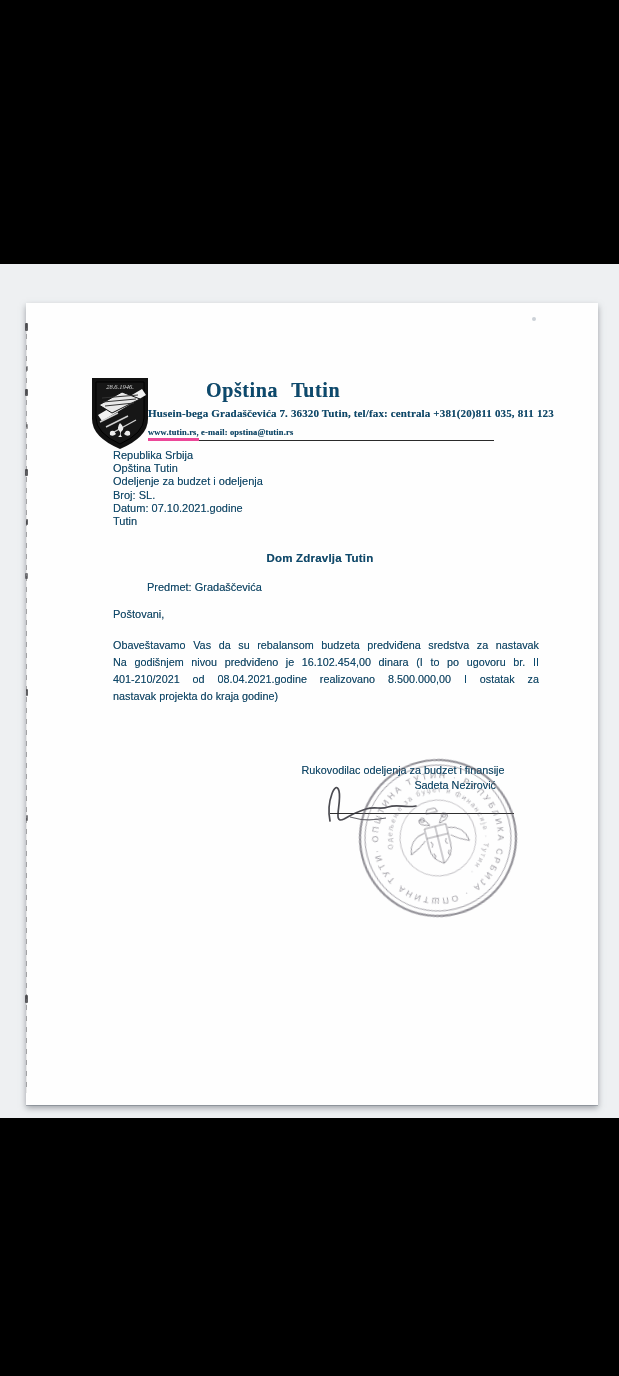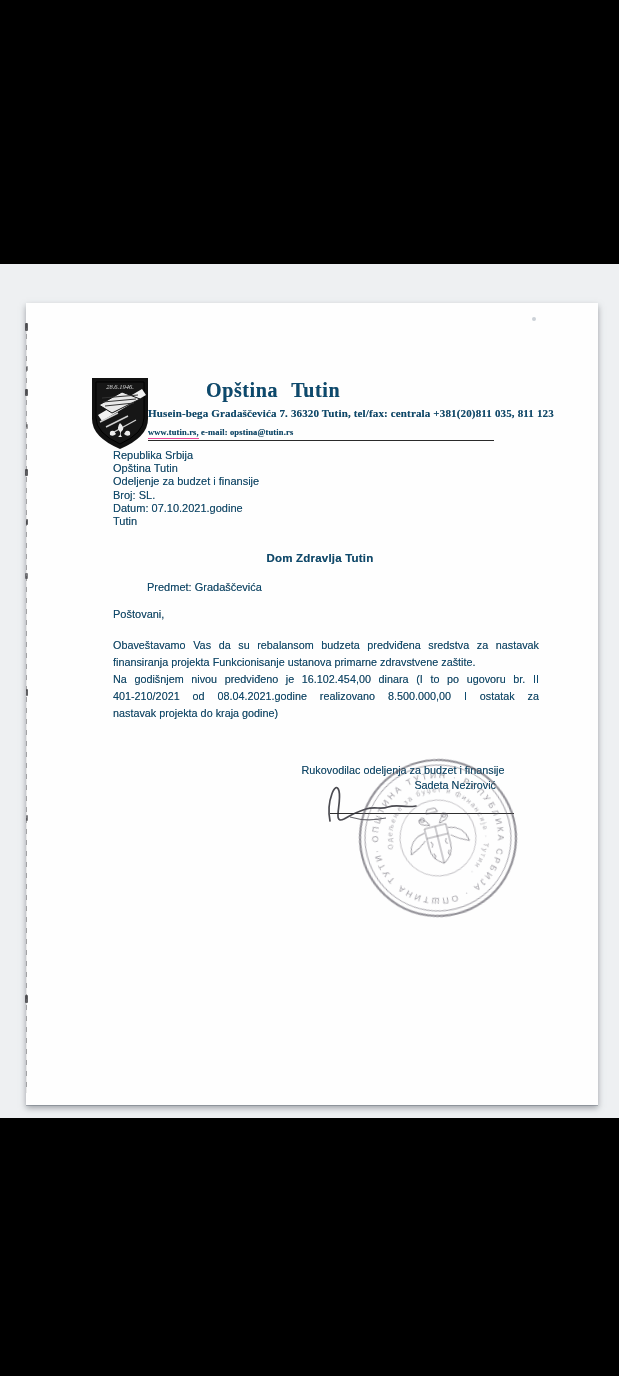--- a/index.html
+++ b/index.html
@@ -43,21 +43,21 @@
     position:absolute;left:122px;top:104px;width:346px;
     font-family:"Liberation Serif",serif;font-weight:600;font-size:11px;
     letter-spacing:.15px;white-space:nowrap;
     border-bottom:1.2px solid #2a2a2a;padding-bottom:21px;
   }
   .lh-web{
     position:absolute;left:122px;top:124px;width:300px;
     font-family:"Liberation Serif",serif;font-weight:600;font-size:8.5px;
     letter-spacing:.15px;white-space:nowrap;
   }
-  .lh-web .u{border-bottom:1px solid #ec4899;padding-bottom:.5px;}
+  .lh-web .u{border-bottom:3px solid #ec4899;padding-bottom:.5px;}
 
   
   .meta{position:absolute;left:87px;top:146px;font-size:11px;line-height:13.2px;}
 
   
   .recipient{position:absolute;left:8px;top:249px;width:572px;text-align:center;
     font-size:11.5px;font-weight:700;letter-spacing:.2px;}
   .subject{position:absolute;left:121px;top:278px;font-size:11px;}
   .salutation{position:absolute;left:87px;top:305px;font-size:11px;}
 
@@ -116,33 +116,32 @@
         <path d="M32 48 q-4 5 0 9 q1 3 -2 5 h4 q-2 -2 -1 -5 q5 -4 -1 -9 Z M26 56 q-5 -1 -4 4 q3 2 6 -1 M38 56 q5 -1 4 4 q-3 2 -6 -1" fill="#ededed"></path>
       </svg>
 
       <div class="lh-title ink">Opština Tutin</div>
       <div class="lh-address ink">Husein-bega Gradaščevića 7. 36320 Tutin, tel/fax:  centrala  +381(20)811 035, 811 123</div>
       <div class="lh-web ink"><span class="u">www.tutin.rs,</span><span> e-mail: opstina@tutin.rs</span></div>
 
       <div class="meta ink">
         <div>Republika Srbija</div>
         <div>Opština Tutin</div>
-        <div>Odeljenje za budzet i finansije</div>
+        <div>Odeljenje za budzet i odeljenja</div>
         <div>Broj: SL.</div>
         <div>Datum: 07.10.2021.godine</div>
         <div>Tutin</div>
       </div>
 
       <div class="recipient ink">Dom Zdravlja Tutin</div>
       <div class="subject ink">Predmet: Gradaščevića</div>
       <div class="salutation ink">Poštovani,</div>
 
       <div class="body-block ink">
         <div class="bline just">Obaveštavamo Vas da su  rebalansom budzeta predviđena sredstva za nastavak</div>
-        <div class="bline left">finansiranja projekta Funkcionisanje ustanova primarne zdravstvene zaštite.</div>
         <div class="bline just">Na godišnjem nivou predviđeno je 16.102.454,00 dinara (I to po ugovoru br. II</div>
         <div class="bline just">401-210/2021 od 08.04.2021.godine realizovano 8.500.000,00 I ostatak za</div>
         <div class="bline left">nastavak projekta do kraja godine)</div>
       </div>
 
       <div class="sig-role ink">Rukovodilac odeljenja za budzet i finansije</div>
       <div class="sig-name ink">Sadeta Nezirović</div>
       <div class="sig-line"></div>
       <svg class="sig-scribble" width="118" height="52" viewBox="0 0 118 52">
         <path d="M10 44 C6 24 16 2 19 14 C22 26 12 48 24 42 C31 38 36 35 46 32 C56 29 60 33 68 30 C78 27 84 31 96 29" fill="none" stroke="#2b2b33" stroke-width="1.7" stroke-linecap="round" opacity=".85"></path>

